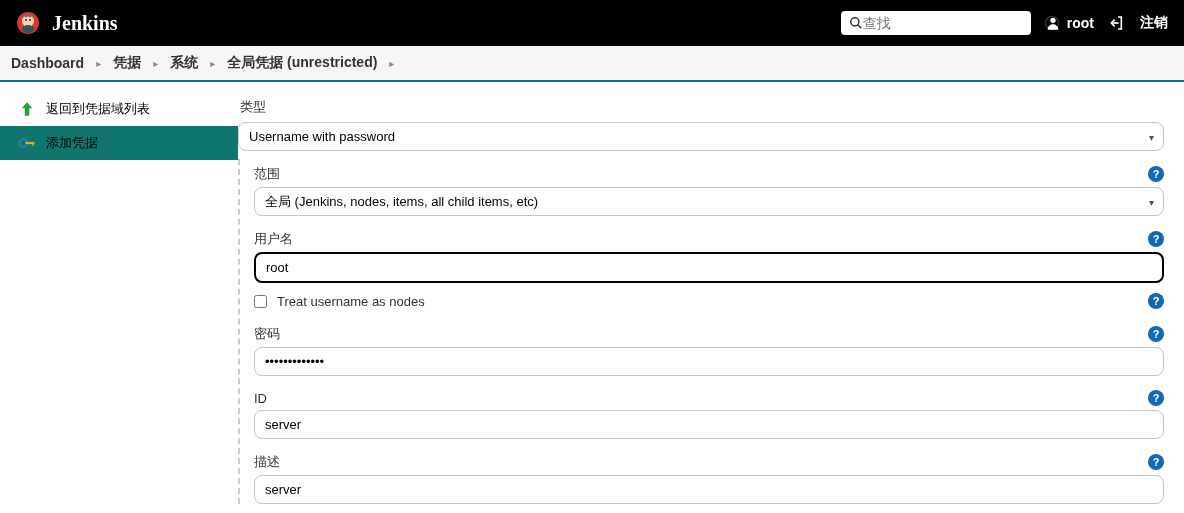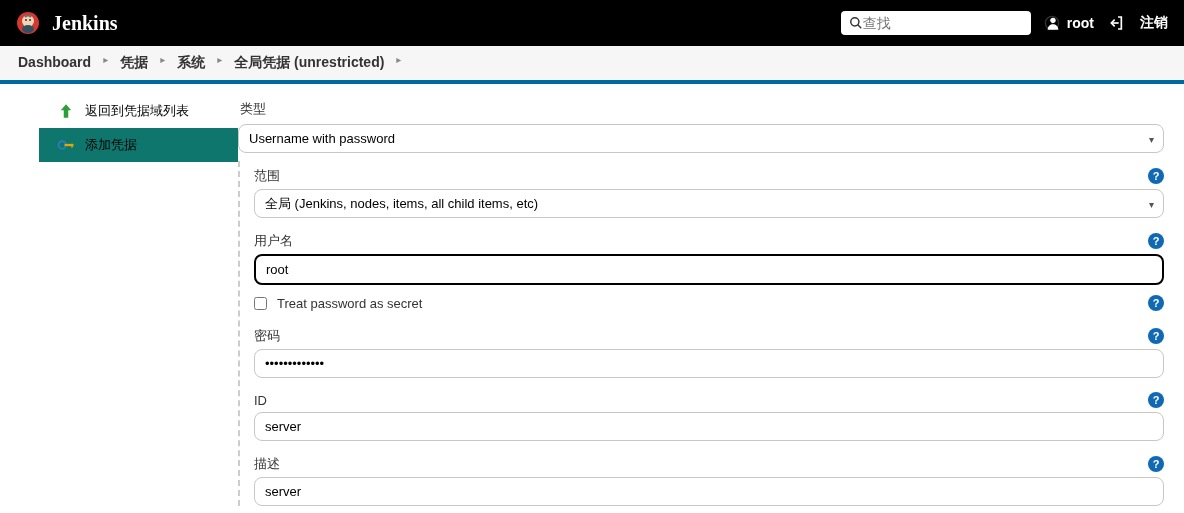--- a/index.html
+++ b/index.html
@@ -10,28 +10,28 @@
     .logo-wrap { display: flex; align-items: center; gap: 12px; }
     .logo-img { width: 24px; height: 24px; }
     .logo-text { font-family: Georgia, serif; font-weight: bold; font-size: 20px; }
     .header-spacer { flex: 1; }
     .search-wrap { display: flex; align-items: center; background: #fff; border-radius: 4px; padding: 4px 8px; width: 190px; }
     .search-wrap input { border: none; outline: none; font-size: 14px; background: transparent; flex: 1; }
     .header-user { display: flex; align-items: center; gap: 6px; margin-left: 14px; color: #fff; font-weight: bold; font-size: 14px; }
     .header-logout { display: flex; align-items: center; gap: 16px; margin-left: 14px; color: #fff; font-weight: bold; font-size: 14px; }
 
     
-    .breadcrumbs { background: #f6f6f6; border-bottom: 4px solid #0369a1; padding: 8px 18px; display: flex; gap: 12px; }
+    .breadcrumbs { background: #f6f6f6; border-bottom: 2px solid #0369a1; padding: 8px 11px; display: flex; align-items: center; gap: 12px; }
     .breadcrumbs a { color: #333; text-decoration: none; font-weight: bold; font-size: 14px; }
     .chevron { color: #888; font-size: 10px; }
 
     
     .main { display: flex; }
     .sidebar { width: 238px; padding: 10px 0; }
-    .side-item { display: flex; align-items: center; gap: 10px; padding: 8px 18px; cursor: pointer; font-size: 13px; margin-left: 39px; }
+    .side-item { display: flex; align-items: center; gap: 10px; padding: 8px 18px; cursor: pointer; font-size: 13px; }
     .side-item.active { background: #0f766e; }
     .side-icon { width: 18px; height: 18px; display: flex; align-items: center; justify-content: center; }
 
     .content { flex: 1; padding: 16px 20px 30px 0; }
     .section-body { border-left: 2px dashed #ccc; padding-left: 14px; margin-left: 0; }
 
     .field-label-row { display: flex; align-items: center; padding: 6px 0 4px; }
     .field-label { font-size: 13px; color: #333; }
     .help-icon { width: 16px; height: 16px; border-radius: 50%; background: #1168b3; color: #fff; text-align: center; font-size: 11px; line-height: 16px; font-weight: bold; cursor: pointer; }
     .help-right { margin-left: auto; }
@@ -171,21 +171,21 @@
       <div class="group-spacer"></div>
 
       <div class="field-label-row">
         <span class="field-label">用户名</span>
         <span class="help-icon help-right">?</span>
       </div>
       <input class="text-input input-focus" type="text" value="root" style="">
 
       <div class="checkbox-row">
         <input type="checkbox" style="">
-        <span class="field-label">Treat password as secret</span>
+        <span class="field-label">Treat username as nodes</span>
         <span class="help-icon">?</span>
       </div>
 
       <div class="field-label-row">
         <span class="field-label">密码</span>
         <span class="help-icon help-right">?</span>
       </div>
       <input class="pwd-input" type="text" value="•••••••••••••" style="">
 
       <div class="group-spacer"></div>

